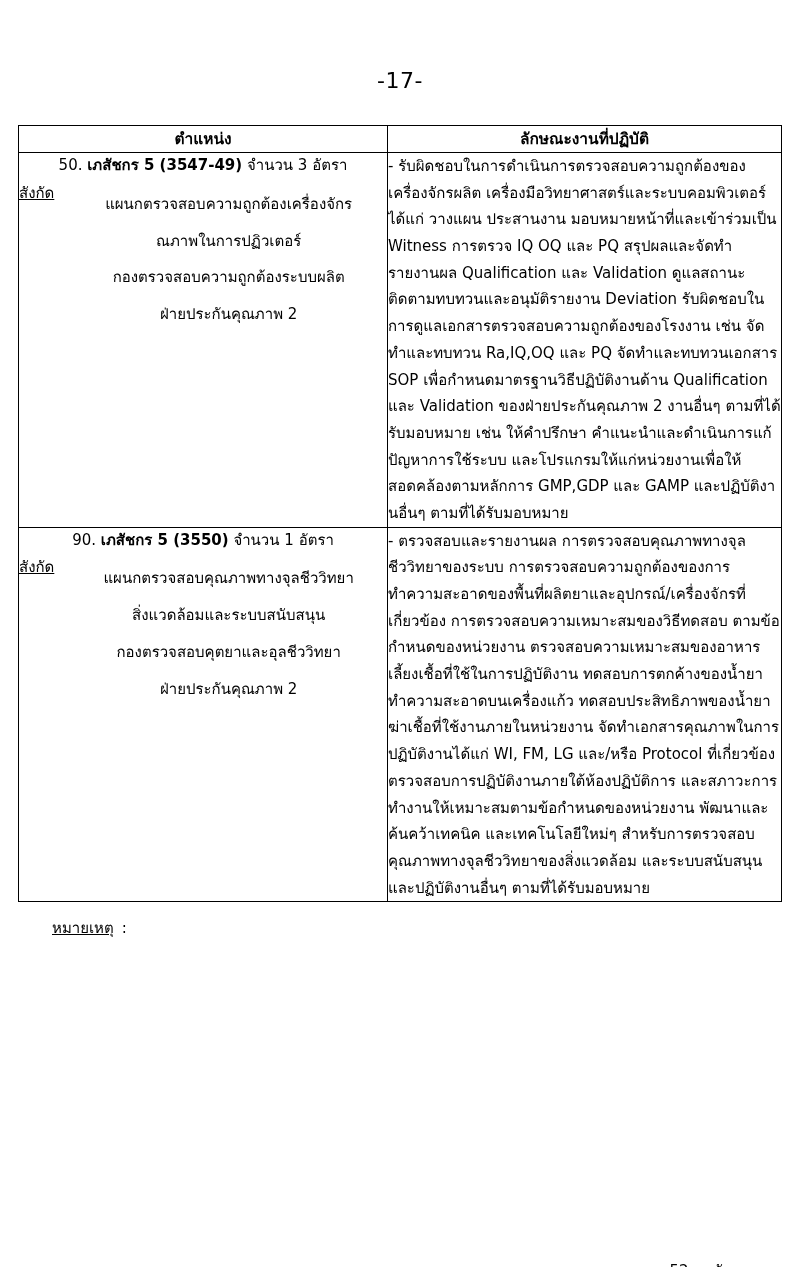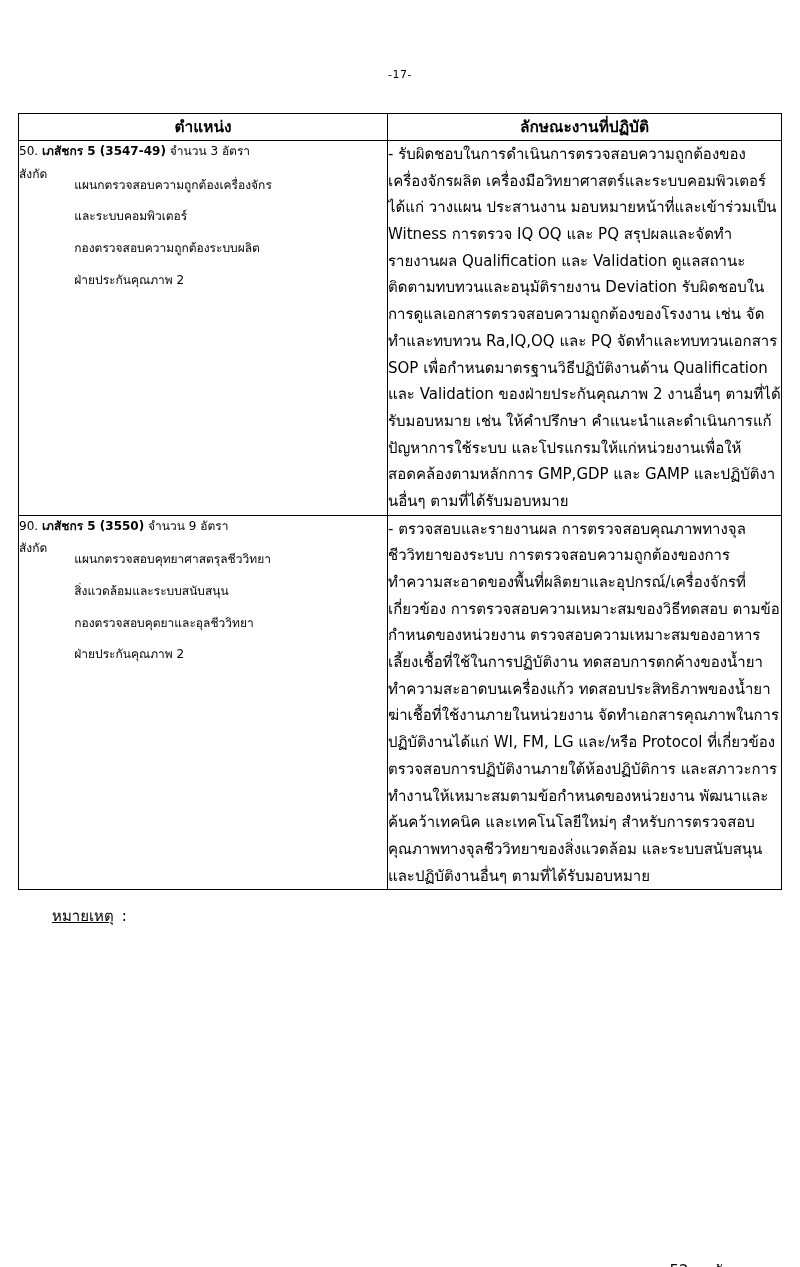--- a/index.html
+++ b/index.html
@@ -17,21 +17,21 @@
   }
   .page {
     width: 800px;
     height: 1267px;
     box-sizing: border-box;
     padding: 0 18px;
     position: relative;
   }
   .page-number {
     text-align: center;
-    font-size: 11px;
+    font-size: 22px;
     margin-top: 68px;
     letter-spacing: 0.5px;
   }
   table.main-table {
     width: 764px;
     margin: 32px auto 0 auto;
     border-collapse: collapse;
     table-layout: fixed;
   }
   table.main-table th,
@@ -45,40 +45,42 @@
     font-weight: bold;
     font-size: 15.5px;
     padding: 6px 0 8px 0;
     height: 26px;
   }
   .col-pos { width: 369px; }
   .col-duty { width: 394px; }
 
   td.cell-pos {
     padding: 11px 8px 14px 10px;
-    font-size: 12px;
+    font-size: 15px;
     line-height: 1.72;
+    text-align: center;
   }
   td.cell-duty {
     padding: 11px 12px 14px 10px;
     font-size: 15px;
     line-height: 1.78;
   }
   .pos-title {
     margin: 0 0 2px 0;
     white-space: nowrap;
   }
   .pos-title .num { font-weight: normal; }
   .pos-title .bold { font-weight: bold; }
   .aff-line {
     display: flex;
     align-items: flex-start;
     margin: 0;
   }
   .aff-label {
+    text-decoration: underline;
     white-space: nowrap;
     flex: 0 0 auto;
     margin-right: 16px;
   }
   .aff-values {
     flex: 1 1 auto;
   }
   .aff-values div { margin: 11px; }
   .duty-text {
     margin: 0;
@@ -127,41 +129,41 @@
         <td class="cell-pos">
           <p class="pos-title">
             <span class="num">50.</span>
             <span class="bold">เภสัชกร 5 (3547-49)</span>
             <span>จำนวน 3 อัตรา</span>
           </p>
           <div class="aff-line">
             <span class="aff-label">สังกัด</span>
             <span class="aff-values">
               <div>แผนกตรวจสอบความถูกต้องเครื่องจักร</div>
-              <div>และระบบคอมพิวเตอร์</div>
+              <div>ณภาพในการปฏิวเตอร์</div>
               <div>กองตรวจสอบความถูกต้องระบบผลิต</div>
               <div>ฝ่ายประกันคุณภาพ 2</div>
             </span>
           </div>
         </td>
         <td class="cell-duty">
           <p class="duty-text">- รับผิดชอบในการดำเนินการตรวจสอบความถูกต้องของเครื่องจักรผลิต เครื่องมือวิทยาศาสตร์และระบบคอมพิวเตอร์ ได้แก่ วางแผน ประสานงาน มอบหมายหน้าที่และเข้าร่วมเป็น Witness การตรวจ IQ OQ และ PQ สรุปผลและจัดทำรายงานผล Qualification และ Validation ดูแลสถานะ ติดตามทบทวนและอนุมัติรายงาน Deviation รับผิดชอบในการดูแลเอกสารตรวจสอบความถูกต้องของโรงงาน เช่น จัดทำและทบทวน Ra,IQ,OQ และ PQ จัดทำและทบทวนเอกสาร SOP เพื่อกำหนดมาตรฐานวิธีปฏิบัติงานด้าน Qualification และ Validation ของฝ่ายประกันคุณภาพ 2 งานอื่นๆ ตามที่ได้รับมอบหมาย เช่น ให้คำปรึกษา คำแนะนำและดำเนินการแก้ปัญหาการใช้ระบบ และโปรแกรมให้แก่หน่วยงานเพื่อให้สอดคล้องตามหลักการ GMP,GDP และ GAMP  และปฏิบัติงานอื่นๆ ตามที่ได้รับมอบหมาย</p>
         </td>
       </tr>
       <tr>
         <td class="cell-pos">
           <p class="pos-title">
             <span class="num">90.</span>
             <span class="bold">เภสัชกร 5 (3550)</span>
-            <span>จำนวน 9 อัตรา</span>
+            <span>จำนวน 1 อัตรา</span>
           </p>
           <div class="aff-line">
             <span class="aff-label">สังกัด</span>
             <span class="aff-values">
-              <div>แผนกตรวจสอบคุทยาศาสตรุลชีววิทยา</div>
+              <div>แผนกตรวจสอบคุณภาพทางจุลชีววิทยา</div>
               <div>สิ่งแวดล้อมและระบบสนับสนุน</div>
               <div>กองตรวจสอบคุตยาและอุลชีววิทยา</div>
               <div>ฝ่ายประกันคุณภาพ 2</div>
             </span>
           </div>
         </td>
         <td class="cell-duty">
           <p class="duty-text">- ตรวจสอบและรายงานผล การตรวจสอบคุณภาพทางจุลชีววิทยาของระบบ การตรวจสอบความถูกต้องของการทำความสะอาดของพื้นที่ผลิตยาและอุปกรณ์/เครื่องจักรที่เกี่ยวข้อง การตรวจสอบความเหมาะสมของวิธีทดสอบ ตามข้อกำหนดของหน่วยงาน ตรวจสอบความเหมาะสมของอาหารเลี้ยงเชื้อที่ใช้ในการปฏิบัติงาน ทดสอบการตกค้างของน้ำยาทำความสะอาดบนเครื่องแก้ว ทดสอบประสิทธิภาพของน้ำยาฆ่าเชื้อที่ใช้งานภายในหน่วยงาน จัดทำเอกสารคุณภาพในการปฏิบัติงานได้แก่ WI, FM, LG และ/หรือ Protocol  ที่เกี่ยวข้อง ตรวจสอบการปฏิบัติงานภายใต้ห้องปฏิบัติการ และสภาวะการทำงานให้เหมาะสมตามข้อกำหนดของหน่วยงาน พัฒนาและค้นคว้าเทคนิค และเทคโนโลยีใหม่ๆ สำหรับการตรวจสอบคุณภาพทางจุลชีววิทยาของสิ่งแวดล้อม และระบบสนับสนุน และปฏิบัติงานอื่นๆ ตามที่ได้รับมอบหมาย</p>
         </td>
       </tr>

